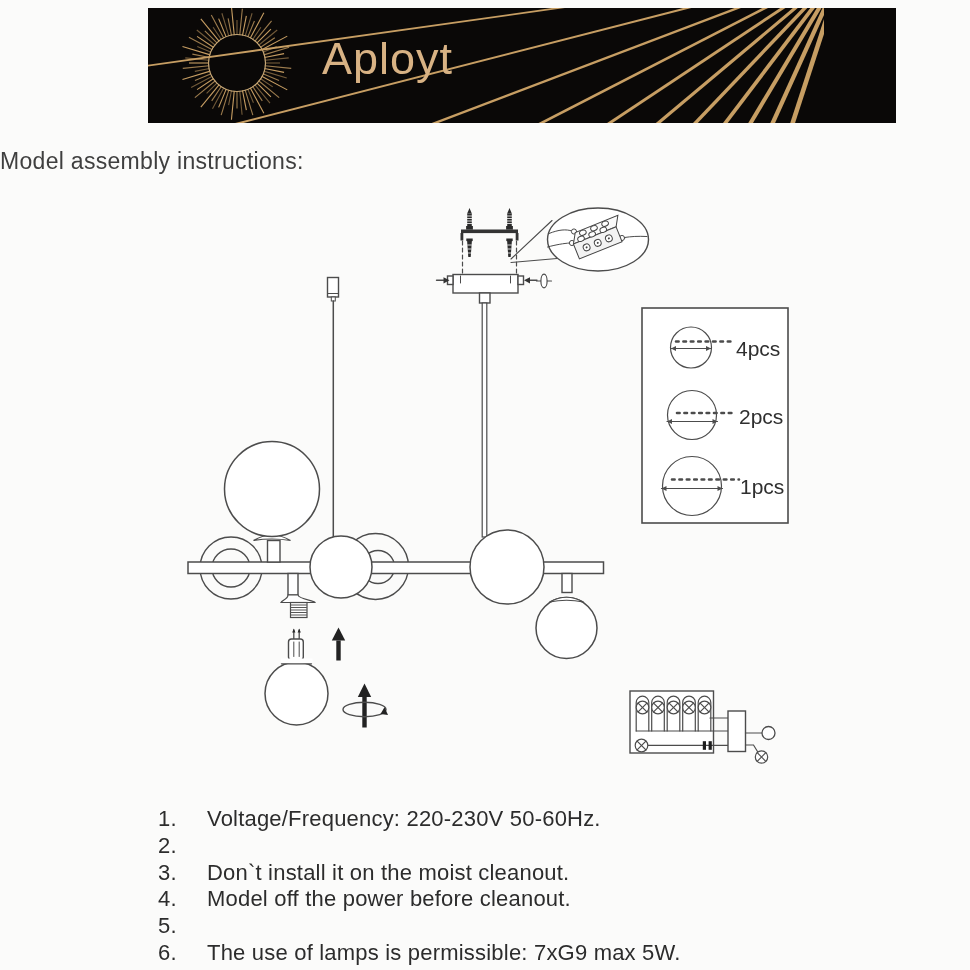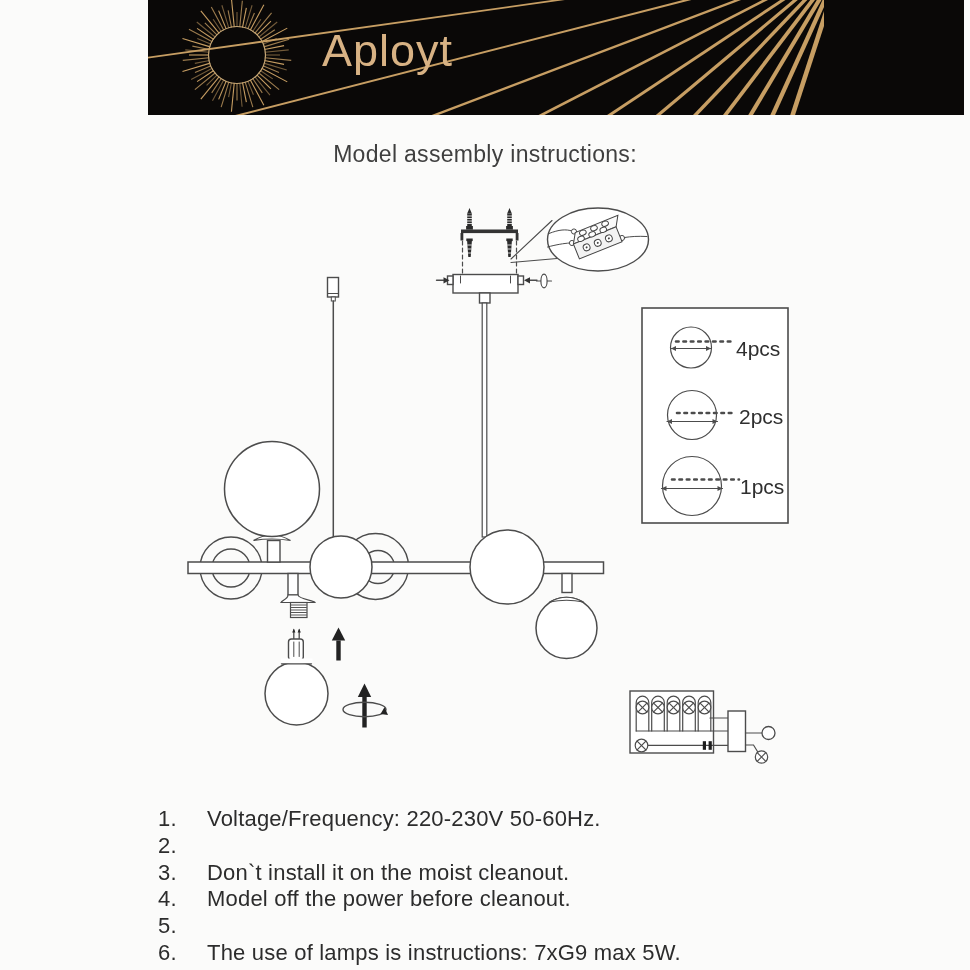--- a/index.html
+++ b/index.html
@@ -2,31 +2,31 @@
 <html style="--page_bg: #fbfbfa; --banner_bg: #0a0807; --gold: #c79e63; --logo_gold: #d8b284; --line_ink: #4c4c4c; --title_ink: #3f3f3f; --body_ink: #2c2c2c;"><head>
 <meta charset="utf-8">
 <style>
   html,body{margin:0;padding:0;}
   body{
     width:970px;height:970px;position:relative;overflow:hidden;
     background:var(--page_bg,#fbfbfa);
     font-family:"Liberation Sans","DejaVu Sans",sans-serif;
   }
   .banner{
-    position:absolute;left:148px;top:0;width:816px;height:115px;
+    position:absolute;left:148px;top:8px;width:748px;height:115px;
     background:var(--banner_bg,#0a0807);overflow:hidden;
   }
   .banner svg{position:absolute;left:0;top:0;}
   .logo{
     position:absolute;left:174px;top:25px;
     font-size:45px;font-weight:400;letter-spacing:1px;
     color:var(--logo_gold,#d8b284);
   }
   .title-block{
-    position:absolute;left:0;top:141px;width:970px;text-align:center;
+    position:absolute;left:0;top:148px;width:970px;text-align:left;
     color:var(--title_ink,#3f3f3f);font-size:23px;line-height:27px;letter-spacing:.3px;
   }
   .drawing{position:absolute;left:150px;top:195px;width:680px;height:600px;}
   .drawing text{
     font-family:"Liberation Sans","DejaVu Sans",sans-serif;
     font-size:21px;fill:#2f2f2f;
   }
   .instructions{
     position:absolute;left:158px;top:806px;width:700px;
     color:var(--body_ink,#2c2c2c);font-size:22px;line-height:26.8px;letter-spacing:.2px;
@@ -389,15 +389,15 @@
   </div>
   <div class="inst-row">
     <span class="inst-num">4.</span>
     <span class="inst-text">Model off the power before cleanout.</span>
   </div>
   <div class="inst-row">
     <span class="inst-num">5.</span>
   </div>
   <div class="inst-row">
     <span class="inst-num">6.</span>
-    <span class="inst-text">The use of lamps is instructions: 7xG9 max 5W.</span>
+    <span class="inst-text">The use of lamps is permissible: 7xG9 max 5W.</span>
   </div>
 </div>
 
 </body></html>

